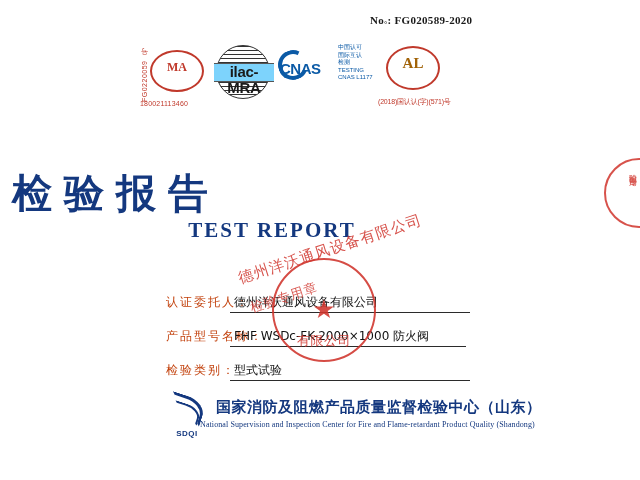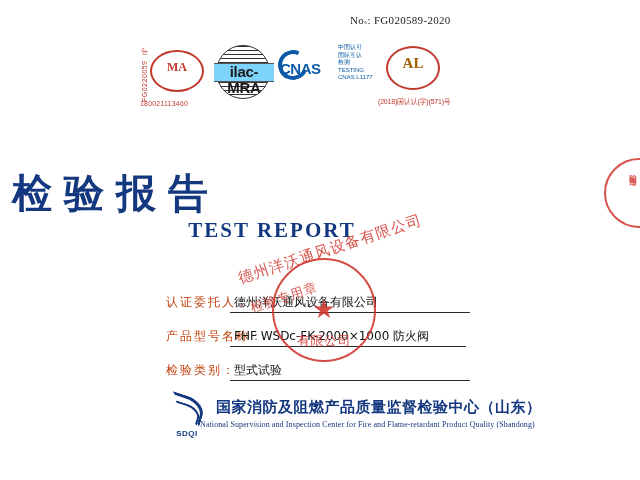--- a/index.html
+++ b/index.html
@@ -18,26 +18,27 @@
     position: relative;
     width: 640px;
     height: 480px;
     background: #fff;
   }
 
   
   .report-no {
     position: absolute;
     top: 14px;
-    left: 350px;
+    left: 370px;
     font-size: 11px;
     color: #1a1a1a;
     letter-spacing: 0.3px;
     white-space: nowrap;
     font-family: "Liberation Serif", serif;
+    font-weight: bold;
   }
   .report-no .sup {
     font-size: 8px;
     vertical-align: sub;
   }
 
   
   .side-code-left {
     position: absolute;
     top: 42px;

